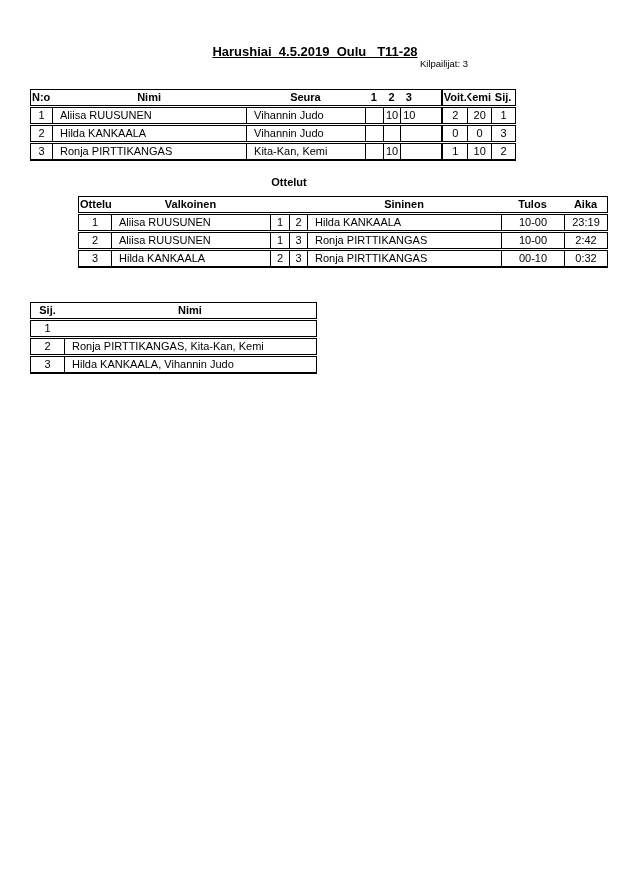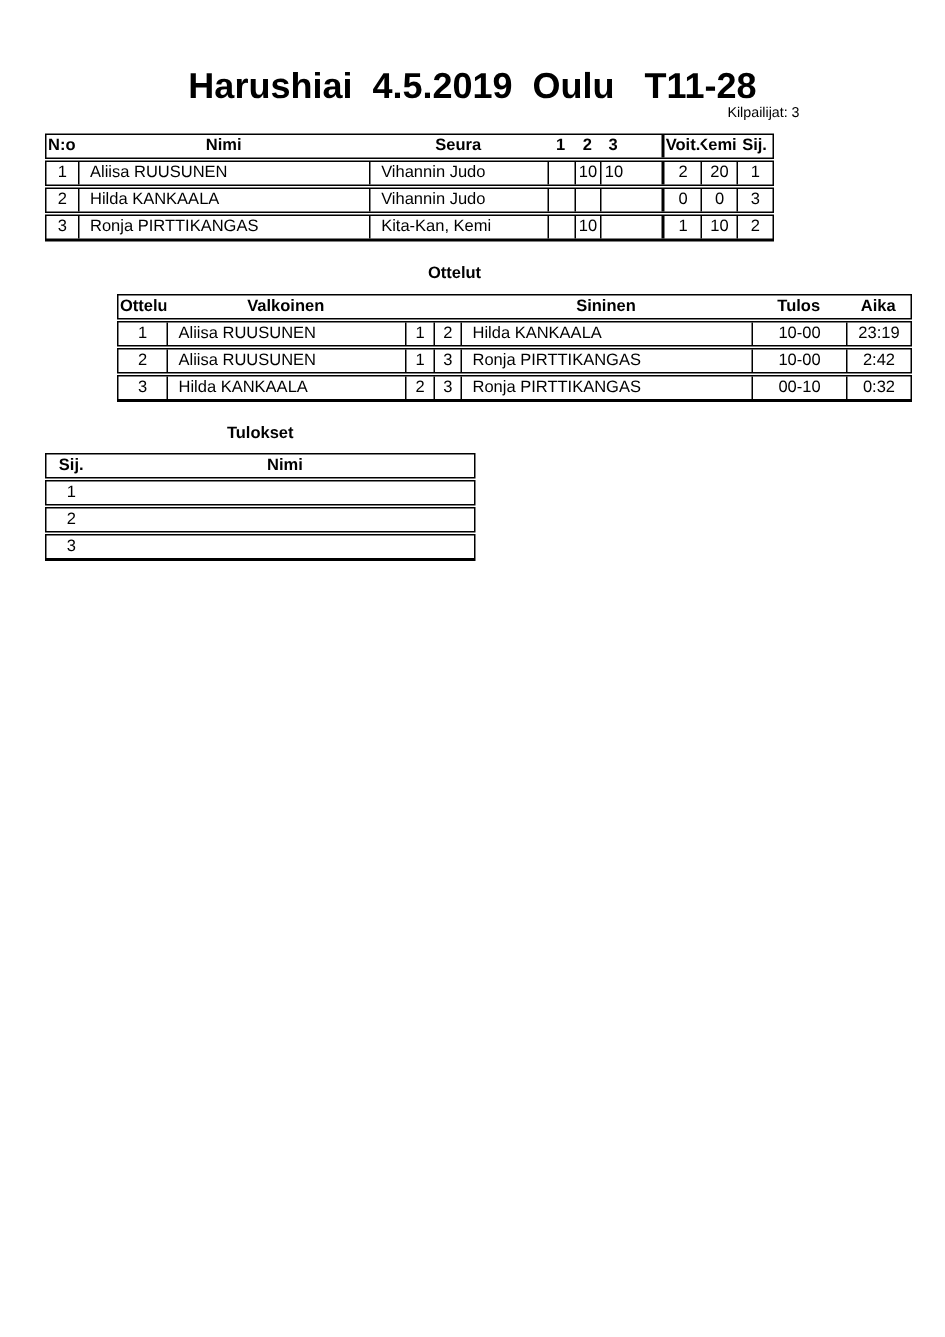--- a/index.html
+++ b/index.html
@@ -4,30 +4,30 @@
 <style>
   html,body { margin:0; padding:0; background:#fff; }
   #page {
     position:relative; width:630px; height:891px; background:#ffffff;
     font-family:"Liberation Sans", sans-serif; color:#000;
     overflow:hidden;
   }
   .abs { position:absolute; }
   #main-title {
     top:44px; left:0; width:630px; text-align:center;
-    font-size:24px; font-weight:bold; white-space:pre;
+    font-size:13px; font-weight:bold; white-space:pre;text-decoration:underline;
   }
   .section-title {
     font-size:11px; font-weight:bold; text-align:center; white-space:pre;
   }
   #kilpailijat-title { top:69px; left:30px; width:411px; }
-  #ottelut-title   { top:176px; left:38px; width:530px; }
+  #ottelut-title   { top:176px; left:24px; width:530px; }
   #tulokset-title  { top:283px; left:30px; width:287px; }
   #kilpailijat-count {
-    top:70px; left:420px; width:178px; text-align:center; font-size:9.5px;
+    top:58px; left:420px; width:178px; text-align:left; font-size:9.5px;
   }
   .tbl { position:absolute;border-radius:31px; }
   .trow {
     display:flex; box-sizing:border-box; border:1px solid #000;
     margin-bottom:1px; height:17px; background:#fff; align-items:stretch;
   }
   .trow.last { height:18px; border-bottom-width:2px; margin-bottom:0; }
   .tc {
     box-sizing:border-box; display:flex; align-items:center; justify-content:center;
     font-size:11px; line-height:1; padding:0 2px; overflow:hidden; white-space:nowrap;
@@ -140,31 +140,32 @@
       <div class="tc t2-ottelu">3</div>
       <div class="tc t2-valk left">Hilda KANKAALA</div>
       <div class="tc t2-n1">2</div>
       <div class="tc t2-n2">3</div>
       <div class="tc t2-sini left">Ronja PIRTTIKANGAS</div>
       <div class="tc t2-tulos">00-10</div>
       <div class="tc t2-aika">0:32</div>
     </div>
   </div>
 
-  <div id="tulokset-title" class="abs section-title">Tulokset</div>
 
   <div id="tulokset-table" class="tbl">
     <div class="trow head">
       <div class="tc t3-sij">Sij.</div>
       <div class="tc t3-nimi">Nimi</div>
     </div>
     <div class="trow body">
       <div class="tc t3-sij">1</div>
     </div>
     <div class="trow body">
       <div class="tc t3-sij">2</div>
+      <div class="tc t3-nimi left">Ronja PIRTTIKANGAS, Kita-Kan, Kemi</div>
     </div>
     <div class="trow body last">
       <div class="tc t3-sij">3</div>
+      <div class="tc t3-nimi left">Hilda KANKAALA, Vihannin Judo</div>
     </div>
   </div>
 
 </div>
 
 </body></html>

